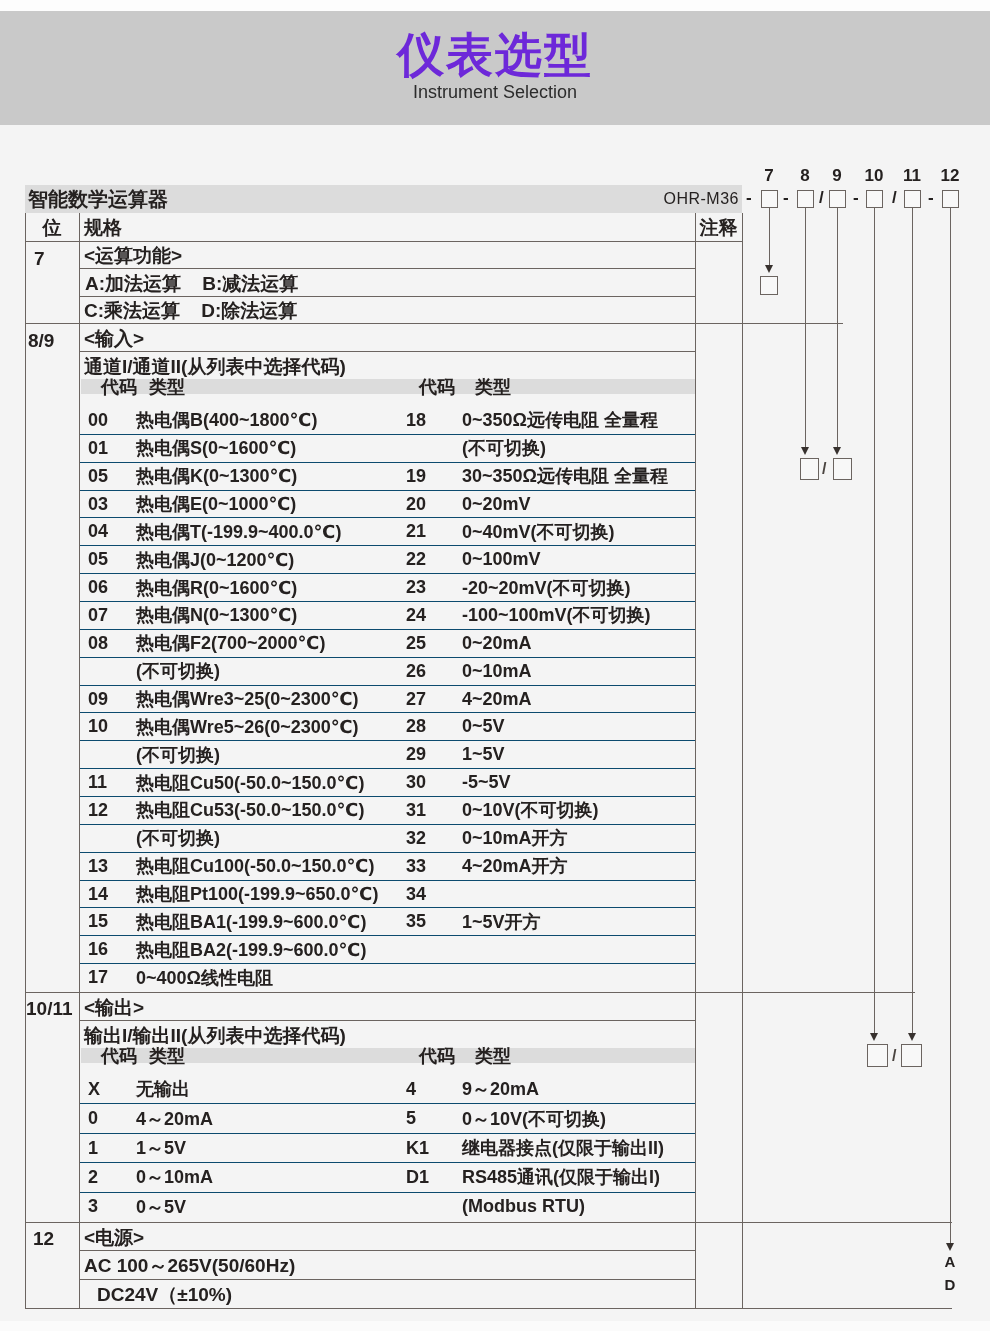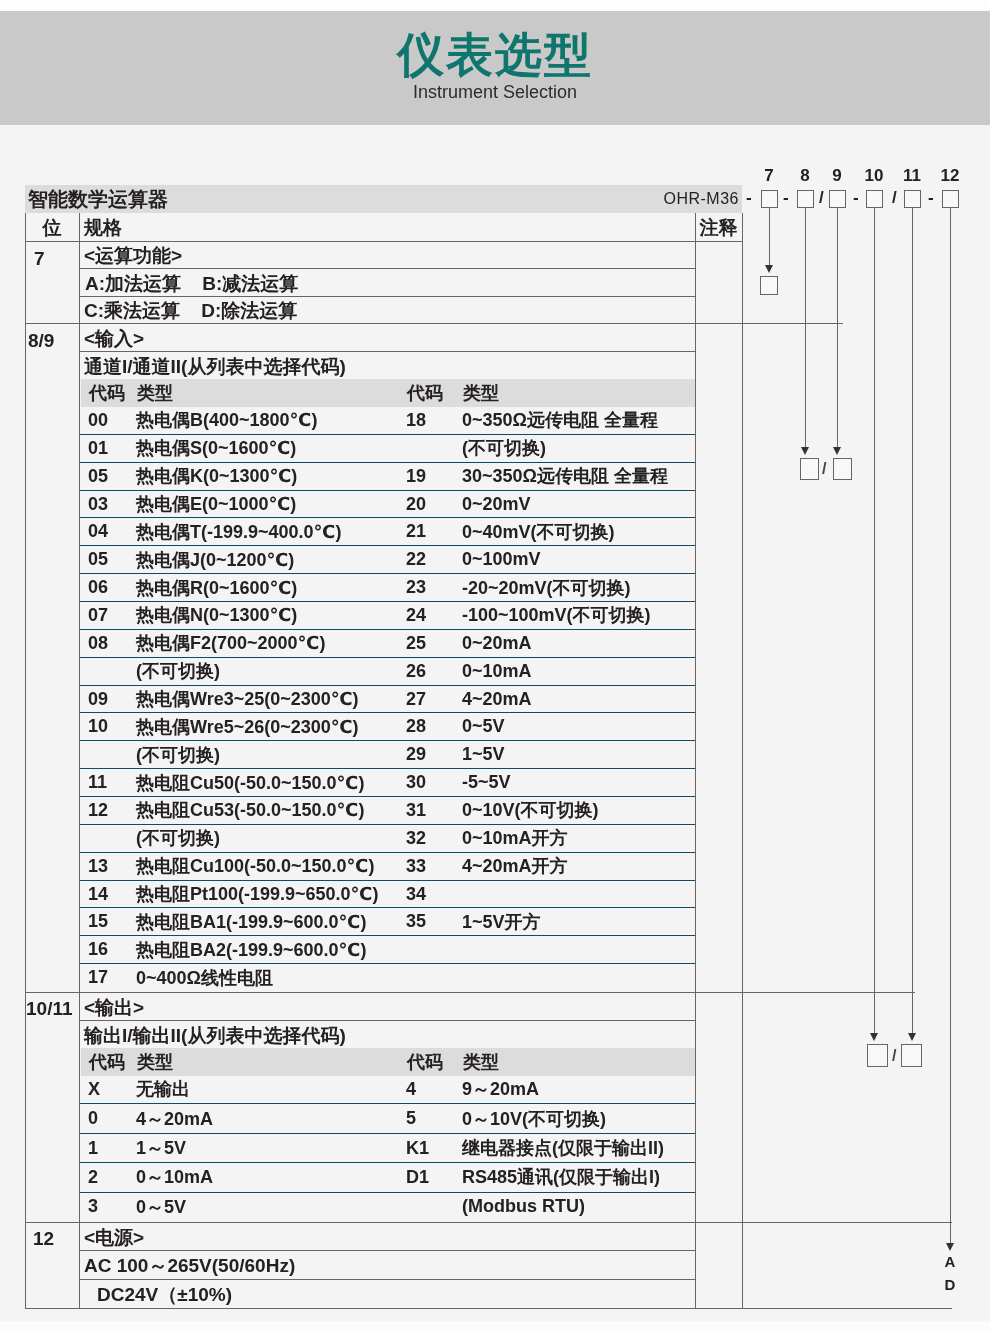--- a/index.html
+++ b/index.html
@@ -5,41 +5,41 @@
   html,body{margin:0;padding:0;background:#e8e8e8;}
   .page{
     position:relative;width:990px;height:1331px;background:#f4f4f4;
     font-family:"Liberation Sans","DejaVu Sans",sans-serif;
     color:#252120;overflow:hidden;margin:0 auto;
   }
   .abs{position:absolute;}
   
   .topstrip{left:0;top:0;width:990px;height:11px;background:#fdfdfd;}
   .banner{left:0;top:11px;width:990px;height:114px;background:#c9c9c9;}
-  .banner-title{left:0;top:24px;width:990px;text-align:center;font-size:47px;font-weight:bold;color:#0f766e;letter-spacing:2px;}
+  .banner-title{left:0;top:24px;width:990px;text-align:center;font-size:47px;font-weight:bold;color:#6d28d9;letter-spacing:2px;}
   .banner-sub{left:0;top:82px;width:990px;text-align:center;font-size:18px;color:#2c2c2c;}
   .botstrip{left:0;top:1321px;width:990px;height:10px;background:#fbfbfb;}
   
   .strip{left:25px;top:185px;width:717px;height:28px;background:#dcdcdc;display:flex;align-items:center;justify-content:space-between;box-sizing:border-box;padding:12px 3px;}
   .prod{font-size:20px;font-weight:bold;}
   .model{font-size:16px;font-weight:normal;letter-spacing:0.5px;}
   
   .digit{top:166px;width:30px;margin-left:-15px;text-align:center;font-size:17px;font-weight:bold;}
   .mbox{width:17px;height:18px;border:1px solid #6b6460;background:#f8f8f8;box-sizing:border-box;}
   .msep{top:188px;font-size:17px;font-weight:bold;}
   .vline{width:1px;background:#6b6460;}
   .hline{height:1px;background:#6b6460;}
   .arrow{width:0;height:0;border-left:4px solid transparent;border-right:4px solid transparent;border-top:8px solid #37312e;}
   .slash{font-size:16px;font-weight:bold;color:#4a4440;}
   .pcode{font-size:15px;font-weight:bold;width:18px;text-align:center;}
   
   .hcell{top:214px;height:27px;line-height:27px;font-size:19px;font-weight:bold;}
   .pos{width:52px;font-size:19px;font-weight:bold;line-height:24px;}
   .gline{height:27px;line-height:27px;font-size:19px;font-weight:bold;white-space:pre;}
-  .band{left:81px;width:614px;height:28px;background:#dcdcdc;display:flex;align-items:center;font-size:18px;font-weight:bold;box-sizing:border-box;padding-left:8px;}
+  .band{left:81px;width:614px;height:15px;background:#dcdcdc;display:flex;align-items:center;font-size:18px;font-weight:bold;box-sizing:border-box;padding-left:20px;}
   .band .b0{width:48px;}
   .band .b1{width:270px;}
   .band .b2{width:56px;}
   .rows{left:80px;width:615px;display:flex;flex-direction:column;}
   .trow{flex:1;display:flex;align-items:center;border-bottom:1px solid #0c4a6e;font-size:18px;font-weight:bold;box-sizing:border-box;padding-left:8px;}
   .trow:last-child{border-bottom:none;}
   .trow .c0{width:48px;}
   .trow .c1{width:270px;white-space:nowrap;}
   .trow .c2{width:56px;}
   .trow .c3{flex:1;white-space:nowrap;}

